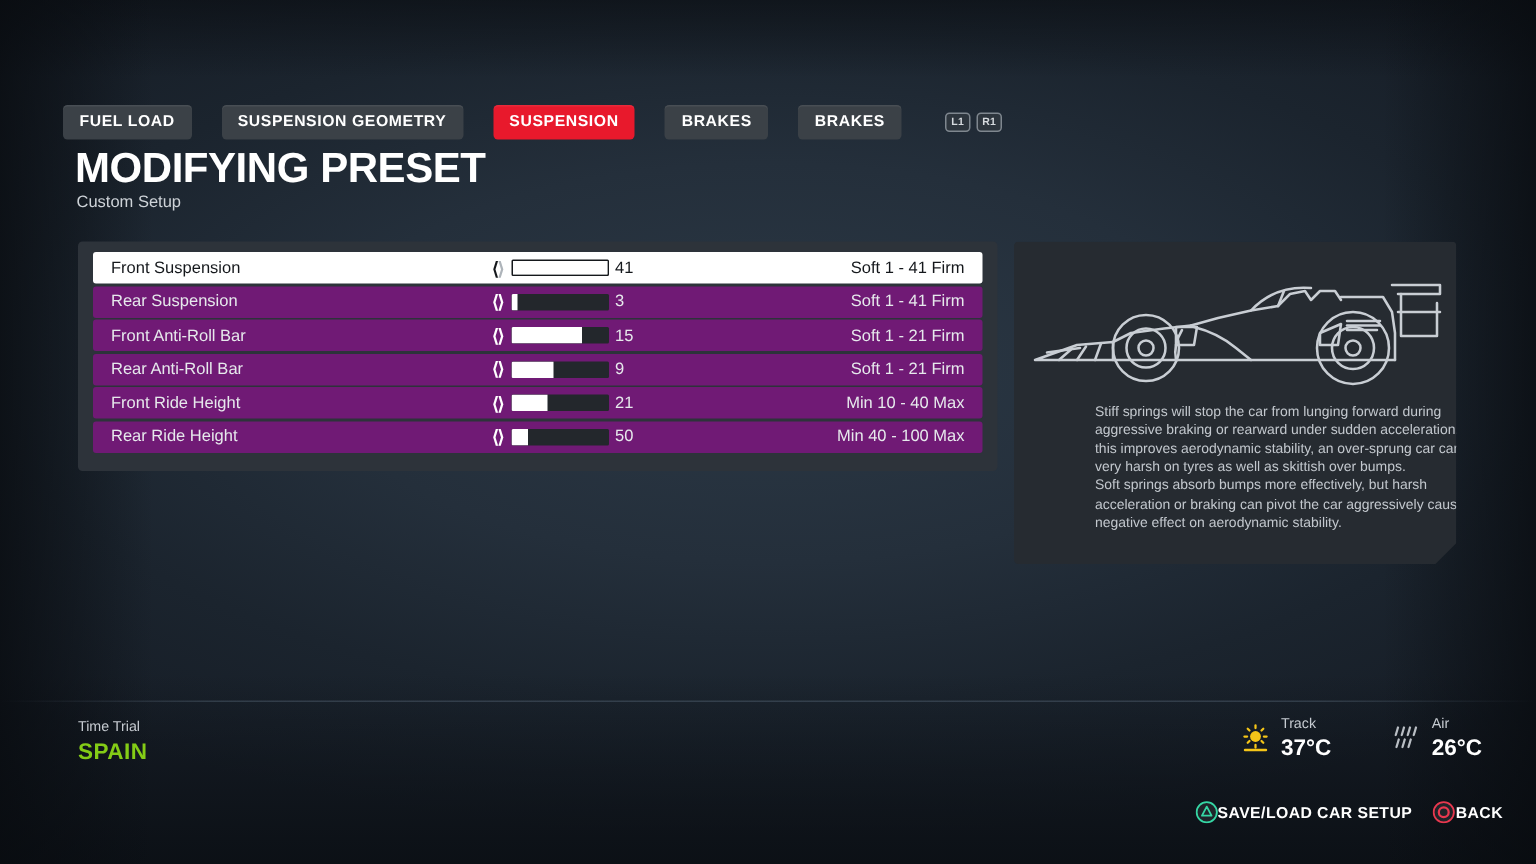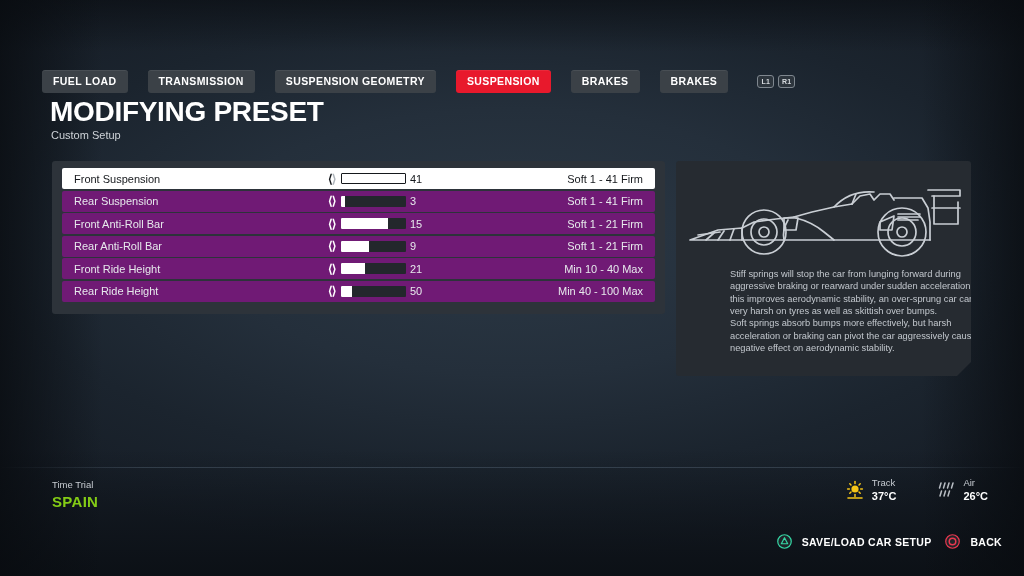--- a/index.html
+++ b/index.html
@@ -165,41 +165,40 @@
     color:#84cc16; font-size:15px; font-weight:bold;
     margin-top:4px; letter-spacing:.3px;
   }
   .weather {
     position:absolute; right:36px; top:478px;
     display:flex; align-items:center; gap:40px;
   }
   .weather-item { display:flex; align-items:center; gap:7px; }
   .weather-txt { line-height:1; }
   .weather-lbl { color:#c6cbd1; font-size:9.5px; }
-  .weather-val { color:#ffffff; font-size:11px; font-weight:bold; margin-top:3px; }
+  .weather-val { color:#ffffff; font-size:15px; font-weight:bold; margin-top:3px; }
 
   .actions {
     position:absolute; right:22px; top:534px;
     display:flex; align-items:center; gap:14px;
   }
-  .action { display:flex; align-items:center; gap:10px; }
+  .action { display:flex; align-items:center; gap:0; }
   .action-lbl {
     color:#ffffff; font-size:10.5px; font-weight:bold; letter-spacing:.3px;
   }
   .ps-btn { width:15px; height:15px; }
 </style>
 </head>
 <body>
 
 <div class="bg"></div>
 <div class="bg-vig"></div>
 
 <div class="tabs">
   <div class="tab"><span>FUEL LOAD</span></div>
-  <div class="tab"><span>TRANSMISSION</span></div>
   <div class="tab"><span>SUSPENSION GEOMETRY</span></div>
   <div class="tab active"><span>SUSPENSION</span></div>
   <div class="tab"><span>BRAKES</span></div>
   <div class="tab"><span>BRAKES</span></div>
   <div class="bumpers">
     <div class="bumper">
         <span>L1</span>
       </div>
     <div class="bumper">
         <span>R1</span>

